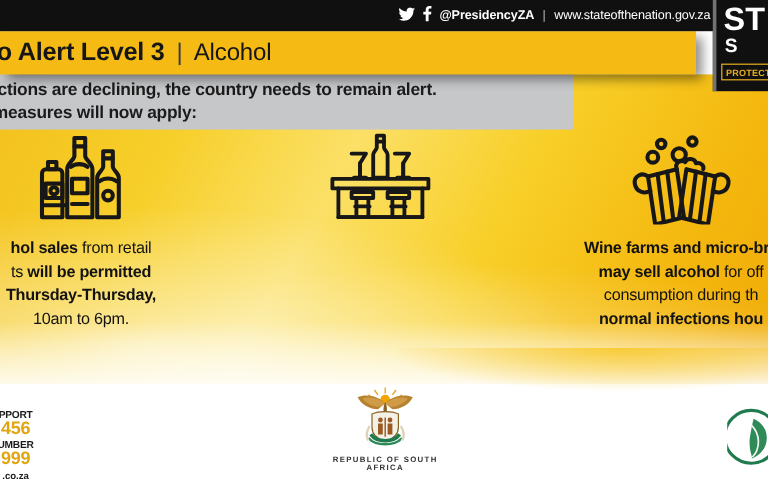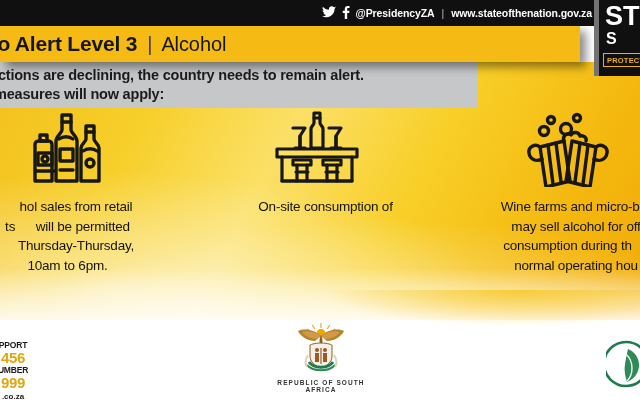--- a/index.html
+++ b/index.html
@@ -29,29 +29,29 @@
     right: 48px; top: 0; height: 26px;
     display: flex; align-items: center; gap: 6px;
     color: #ffffff;
     font-size: 10.5px;
     letter-spacing: -0.1px;
     white-space: nowrap;
   }
   .social .sico { display: block; }
   .social .handle { font-weight: 600; }
   .social .sep { color: #b9b9b9; margin: 0 1px; }
-  .social .url { font-weight: 700; }
+  .social .url { font-weight: 400; }
 
   
   .badge {
     position: absolute;
     right: 0; top: 0;
     width: 46px; height: 76px;
     background: #111010;
-    border-left: 5px solid #737373;
+    border-left: 3px solid #737373;
     box-sizing: border-box;
     overflow: hidden;
     z-index: 8;
   }
   .badge .b1 {
     position: absolute; left: 6px; top: 3px;
     font-size: 27px; font-weight: 900;
     color: #ffffff; letter-spacing: 0px;
     font-family: "Liberation Sans", sans-serif;
     line-height: 1;
@@ -168,21 +168,21 @@
   }
   .ctext {
     margin-top: 9px;
     text-align: center;
     font-size: 13.5px;
     line-height: 19.5px;
     color: #131313;
     letter-spacing: -0.2px;
     white-space: nowrap;
   }
-  .ctext b { font-weight: 400; padding-left: 17px; }
+  .ctext b { font-weight: 700; }
   .ctext .ln { display: block; }
 
   
   .footer { position: absolute; left:0; top: 320px; width: 640px; height: 100px; z-index: 7; }
 
   .support {
     position: absolute; left: -24px; top: 20px;
     text-align: center; width: 74px;
     white-space: nowrap;
   }
@@ -315,21 +315,20 @@
 
             <rect x="22" y="50" width="18" height="5"></rect>
             <path d="M26 55 v16 M36 55 v16 M25 62 h12"></path>
 
             <rect x="52" y="50" width="18" height="5"></rect>
             <path d="M56 55 v16 M66 55 v16 M55 62 h12"></path>
           </g>
         </svg>
       </div>
       <div class="ctext">
-        <span class="ln"><b>On-site consumption</b><span> of</span></span>
       </div>
     </div>
 
     <div class="col col-r">
       <div class="icon-wrap">
         <svg width="96" height="78" viewBox="0 0 96 78" aria-hidden="true">
           <g fill="none" stroke="#171717" stroke-width="3.4" stroke-linejoin="round" stroke-linecap="round">
 
             <circle cx="31" cy="11" r="3.5"></circle>
             <circle cx="57" cy="9" r="3.5"></circle>
@@ -345,21 +344,21 @@
             <path d="M68 36 l-5 39 M60 34 l-5 39"></path>
 
             <path d="M44 32 c-2-5 3-9 7-6 2-4 8-3 9 1 4-1 7 2 6 5"></path>
           </g>
         </svg>
       </div>
       <div class="ctext">
         <span class="ln"><b>Wine farms and micro-bre</b></span>
         <span class="ln"><b>may sell alcohol</b><span> for off</span></span>
         <span class="ln"><span>consumption during th</span></span>
-        <span class="ln"><b>normal operating hou</b></span>
+        <span class="ln"><b>normal infections hou</b></span>
       </div>
     </div>
   </div>
 
   <div class="footer">
 
     <div class="support">
       <div class="s-cap">PPORT</div>
       <div class="s-num">456</div>
       <div class="s-cap">UMBER</div>

